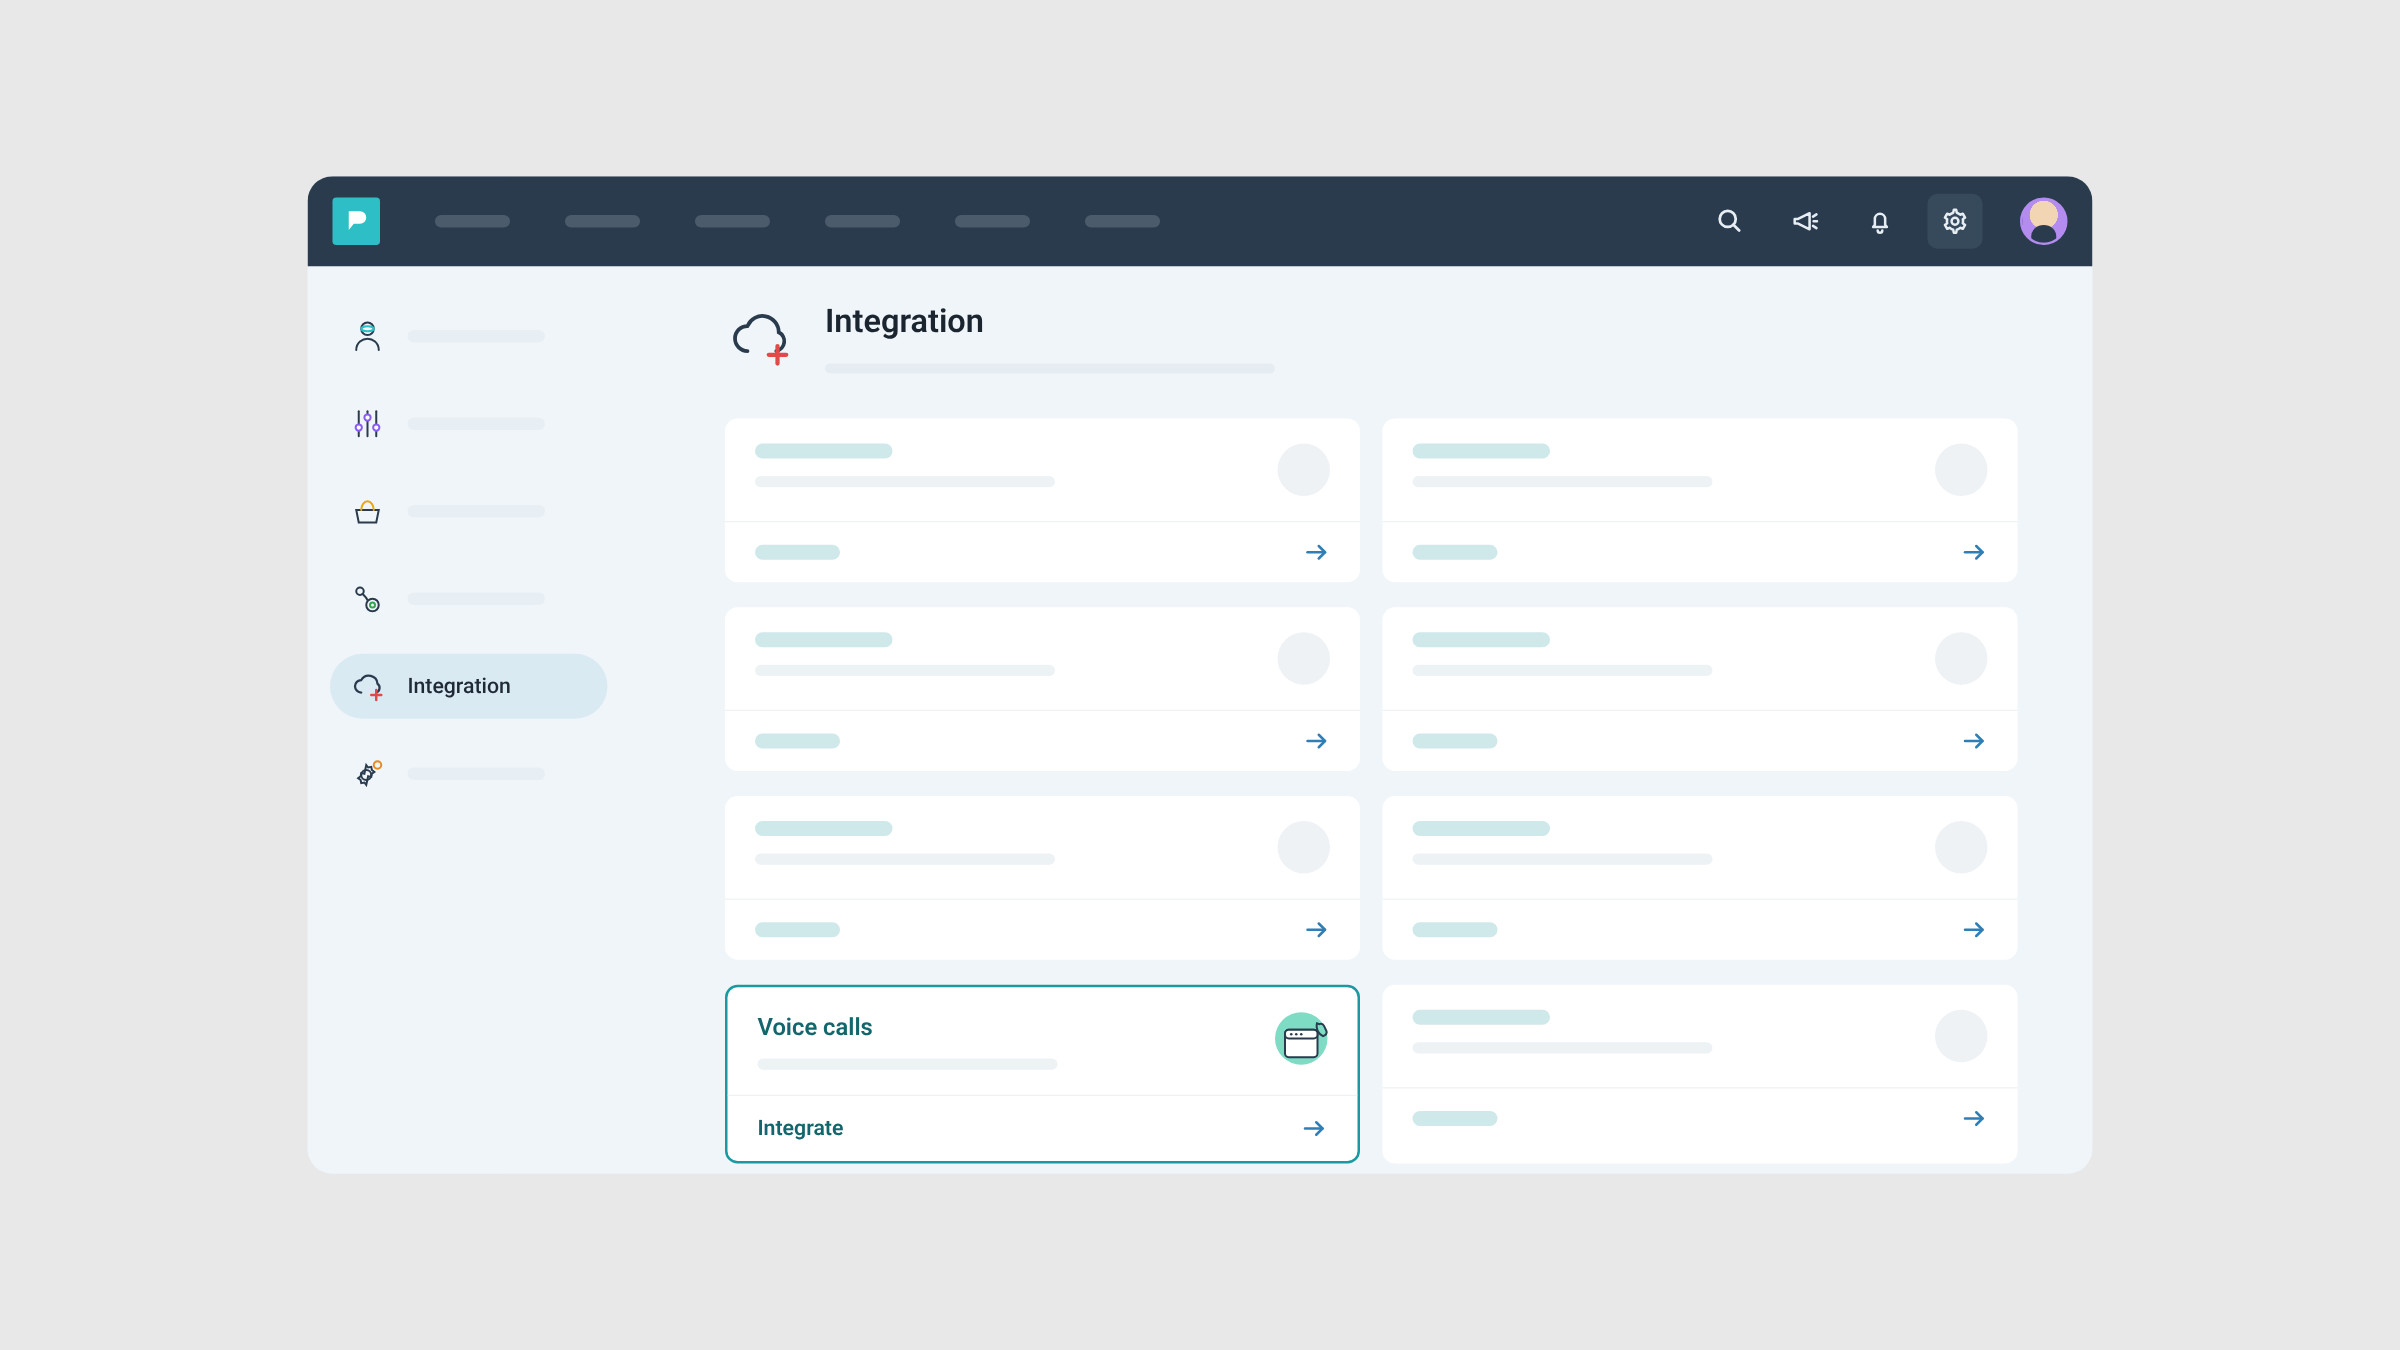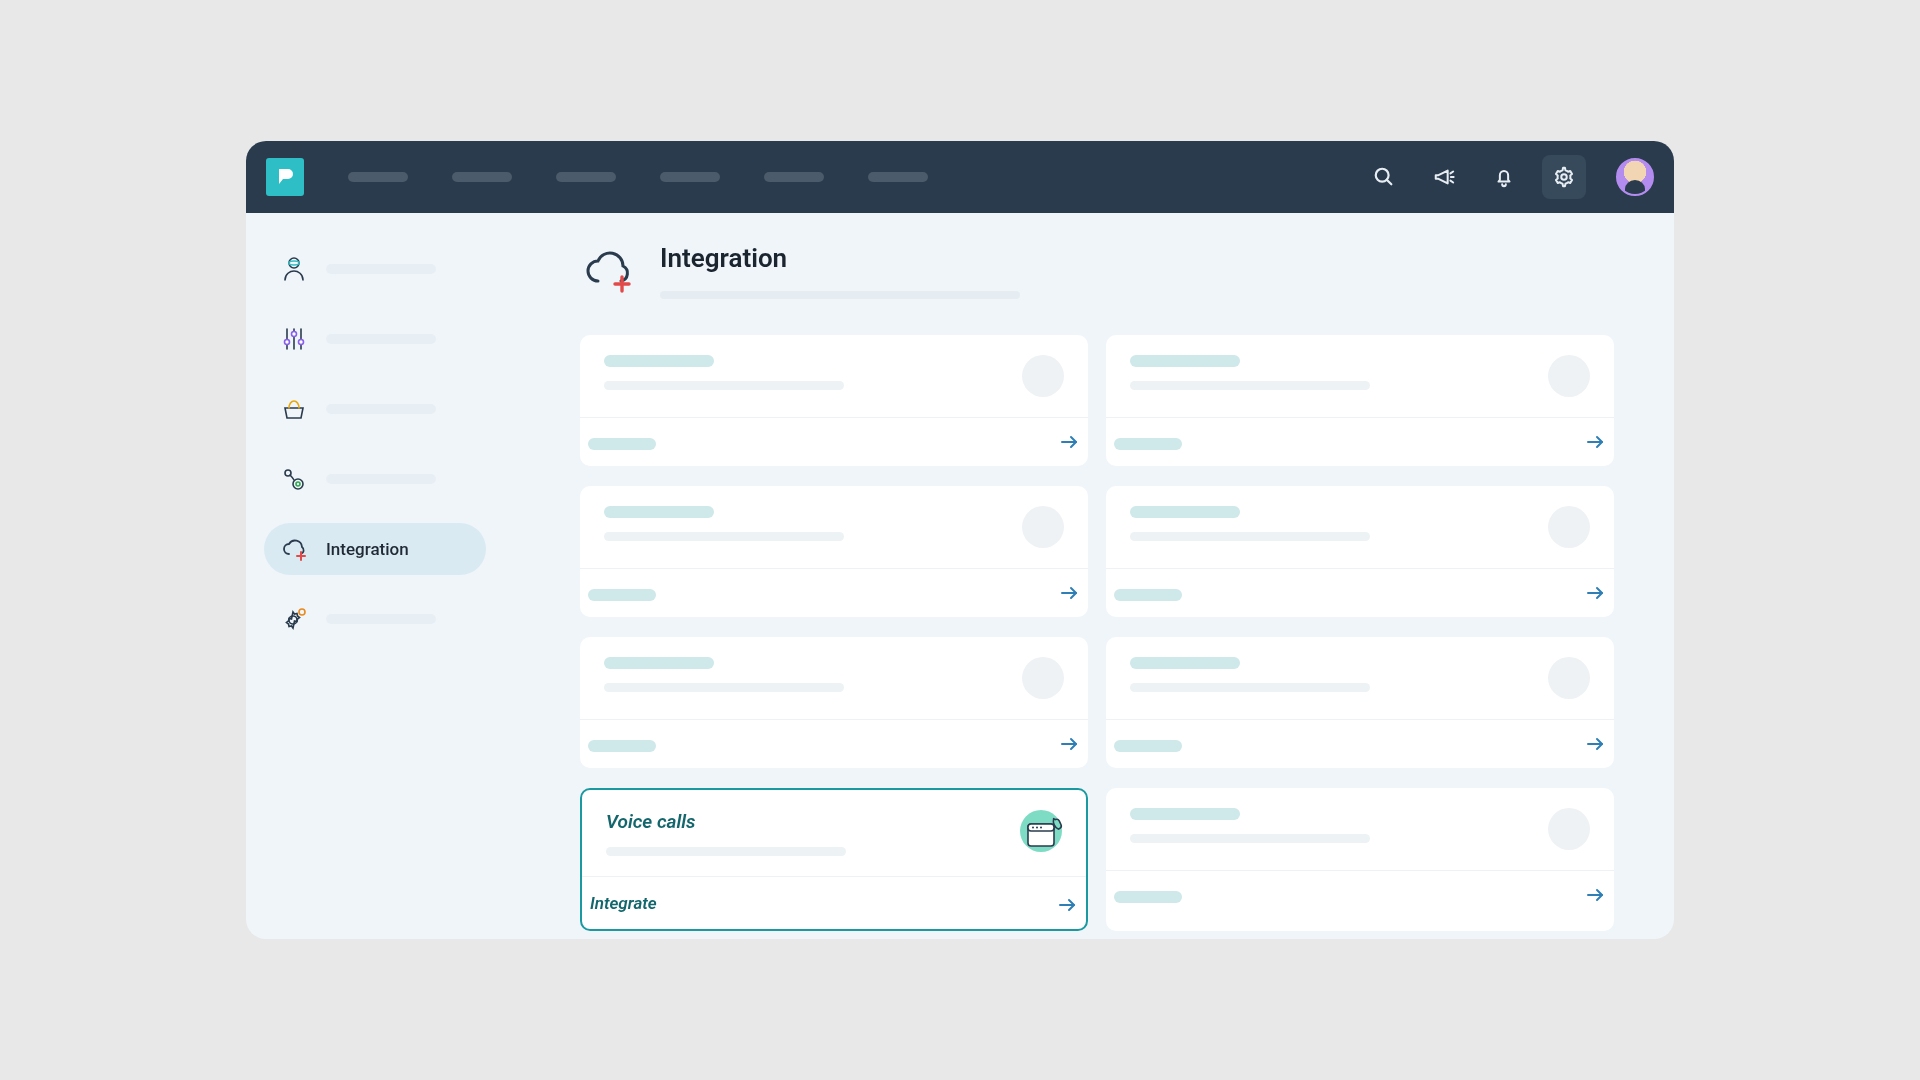--- a/index.html
+++ b/index.html
@@ -163,21 +163,20 @@
   }
   .card {
     background: #fff;
     border-radius: 10px;
     display:flex;
     flex-direction:column;
     overflow:hidden;
   }
   .card.highlight {
     border: 2px solid #1a9aa0;
-    font-style: italic;
   }
   .card-top {
     padding: 20px 24px 20px 24px;
     display:flex;
     justify-content:space-between;
     align-items:flex-start;
     gap:16px;
   }
   .card-info { flex:1; }
   .card-title-ph {
@@ -213,24 +212,24 @@
   .voice-inner{
     position:absolute;
     top:6px; left:6px;
     width:40px; height:34px;
   }
   .card-divider {
     height: 1px;
     background: #eef2f5;
   }
   .card-bottom {
-    padding: 16px 8px;
+    padding: 16px 24px;
     display:flex;
     justify-content:space-between;
-    align-items:flex-end;
+    align-items:center;
   }
   .card-action-ph {
     width: 68px;
     height: 12px;
     background: #cfe8e9;
     border-radius: 6px;
   }
   .card-action {
     font-size: 17px;
     font-weight: 600;

